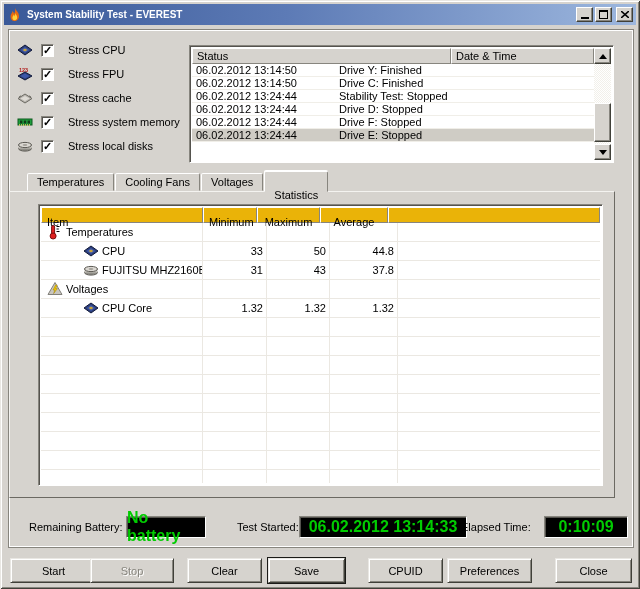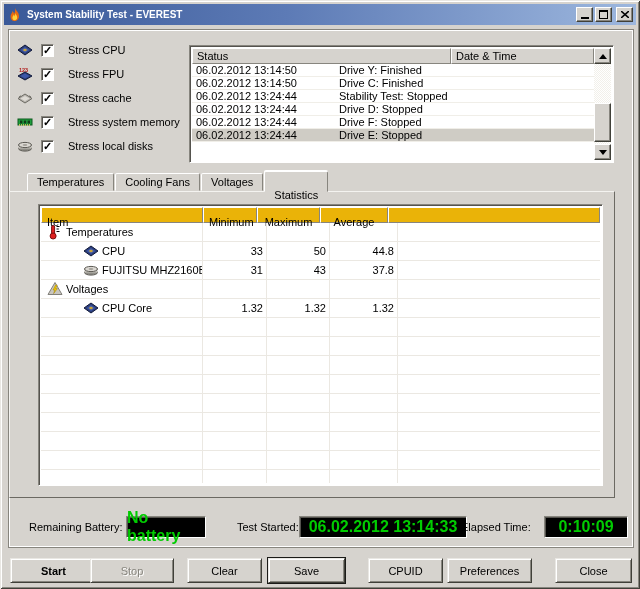--- a/index.html
+++ b/index.html
@@ -417,21 +417,21 @@
     <div class="slabel-s" style="left:20px; top:490px;">Remaining Battery:</div>
     <div class="lcd" style="left: 117px; width: 80px; background: rgb(0, 0, 0); color: rgb(0, 204, 0);">No battery</div>
     <div class="slabel-s" style="left:220px; top:490px;margin-left:8px;">Test Started:</div>
     <div class="lcd" style="left: 290px; width: 168px; background: rgb(0, 0, 0); color: rgb(0, 204, 0);">06.02.2012 13:14:33</div>
     <div class="slabel-s" style="left:452px; top:490px;">Elapsed Time:</div>
     <div class="lcd" style="left: 535px; width: 84px; background: rgb(0, 0, 0); color: rgb(0, 204, 0);">0:10:09</div>
 
   </div>
 
   <div id="btnrow">
-      <button class="pbtn" style="left: 10px; width: 87px; font-weight: bold;">Start</button>
+      <button class="pbtn" style="left: 10px; width: 87px;">Start</button>
       <button class="pbtn" disabled="" style="left: 90px; width: 84px;">Stop</button>
       <button class="pbtn" style="left: 187px; width: 75px;">Clear</button>
       <button class="pbtn default" style="left: 268px; width: 77px;">Save</button>
       <button class="pbtn" style="left: 368px; width: 75px;">CPUID</button>
       <button class="pbtn" style="left: 447px; width: 85px;">Preferences</button>
       <button class="pbtn" style="left: 555px; width: 77px;">Close</button>
     </div>
 </div>
 
 </body></html>

